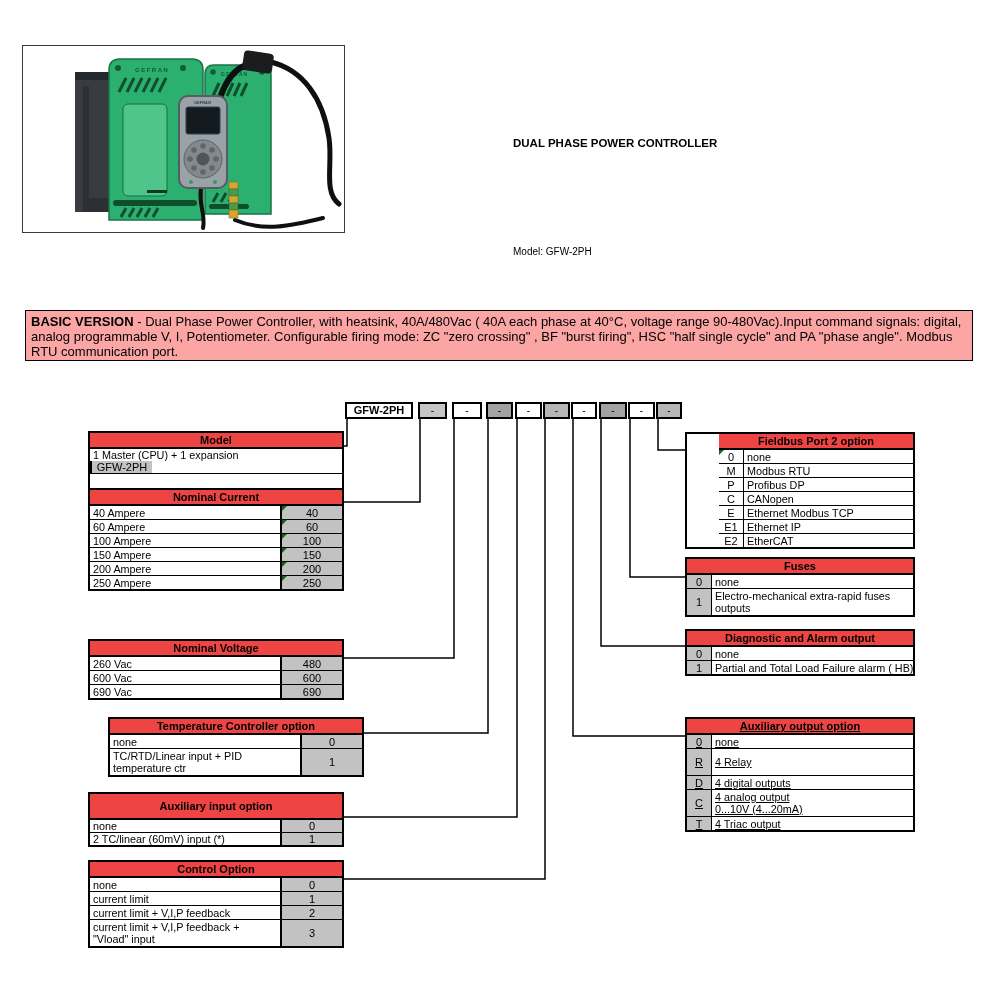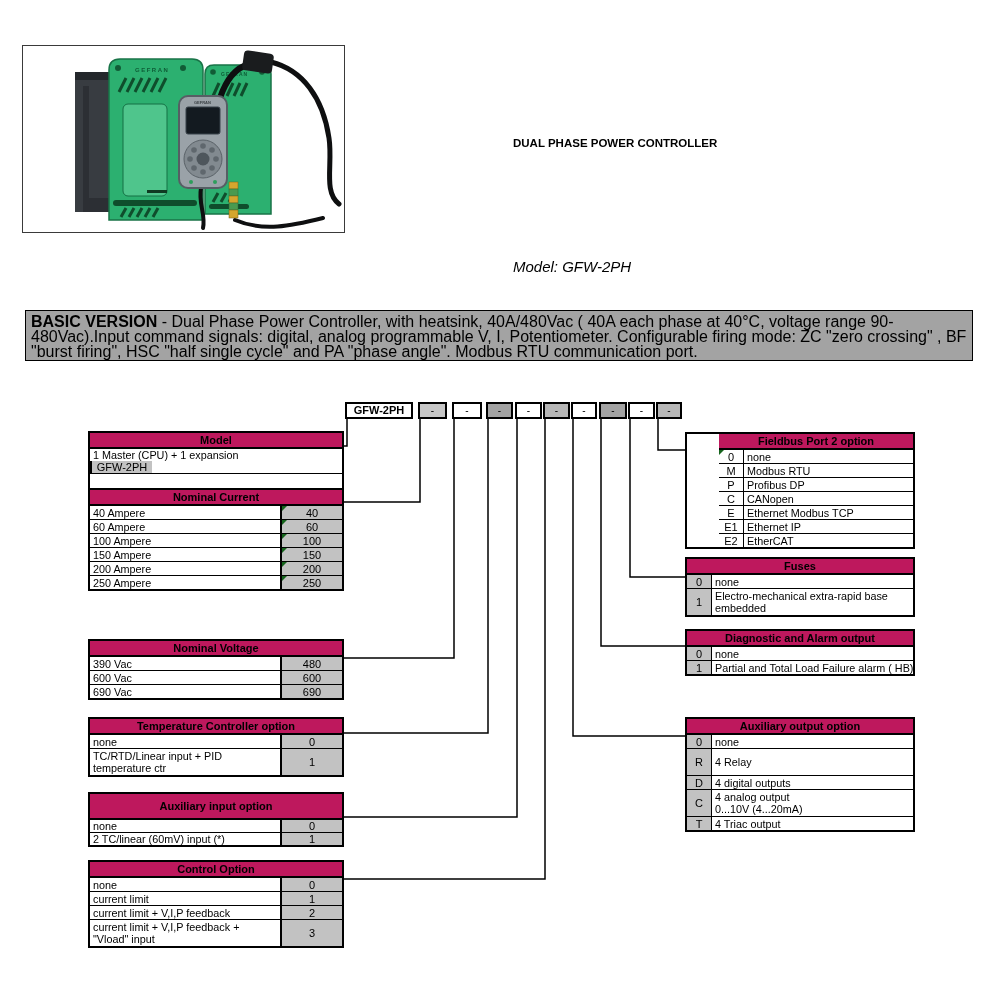--- a/index.html
+++ b/index.html
@@ -8,25 +8,25 @@
 
   
   #wires{position:absolute;left:0;top:0;width:1000px;height:1000px;z-index:1;pointer-events:none;}
 
   
   .img-frame{position:absolute;left:22px;top:45px;width:323px;height:188px;background:#fff;
     border:1px solid #3a3a3a;box-sizing:border-box;z-index:2;}
 
   
   .doc-title{position:absolute;left:513px;top:137px;font-size:11.5px;font-weight:bold;z-index:2;}
-  .model-line{position:absolute;left:513px;top:258px;font-size:15px;z-index:2;font-style:italic;}
+  .model-line{position:absolute;left:513px;top:246px;font-size:10px;z-index:2;}
 
   
   .banner{position:absolute;left:25px;width:948px;border:1.5px solid #000;box-sizing:border-box;
-    background:#a3a3a3;font-size:16px;line-height:15px;padding:3px 5px;z-index:2;}
+    background:#fca5a5;font-size:13px;line-height:15px;padding:3px 5px;z-index:2;}
   #basic-version{top:310px;height:51px;}
   #options-header{top:373px;height:16px;padding:1px 5px;}
   .bold{font-weight:bold;}
 
   
   .cb{position:absolute;top:402px;height:17px;border:2px solid #000;box-sizing:border-box;
     display:flex;align-items:center;justify-content:center;font-size:10px;line-height:1;
     background:#fff;z-index:2;}
   #cb-gfw{left:345px;width:68px;font-weight:bold;font-size:11px;}
   #cb1{left:418px;width:29px;background:#c6c6c6;}
@@ -36,47 +36,47 @@
   #cb5{left:543px;width:27px;background:#b6b6b6;}
   #cb6{left:571px;width:26px;}
   #cb7{left:599px;width:28px;background:#a2a2a2;}
   #cb8{left:628px;width:27px;}
   #cb9{left:656px;width:26px;background:#b6b6b6;}
 
   
   .tbl{position:absolute;border:2px solid #000;box-sizing:border-box;background:#fff;z-index:2;}
   .tbl-left{left:88px;width:256px;}
   .tbl-right{left:685px;width:230px;}
-  .t-head{background:#be185d;font-weight:bold;font-size:11px;min-height:14px;
+  .t-head{background:#ef4444;font-weight:bold;font-size:11px;min-height:14px;
     display:flex;align-items:center;justify-content:center;border-bottom:2px solid #000;}
   .t-row{display:flex;align-items:stretch;min-height:13px;}
   .t-row + .t-row{border-top:1px solid #000;}
   .c-lab{flex:1;font-size:10.8px;line-height:12px;padding:0 3px;display:flex;align-items:center;
     white-space:pre-line;overflow:hidden;}
   .c-val{flex:none;font-size:11px;line-height:12px;background:#c2c2c2;display:flex;
     align-items:center;justify-content:center;position:relative;}
   .tbl-left .c-val{width:60px;border-left:2px solid #000;}
   .tbl-right .c-val{width:24px;border-right:1px solid #000;}
   .mark{position:absolute;top:0;left:0;width:0;height:0;
     border-top:5px solid #15641c;border-right:5px solid transparent;}
 
   
   .t-model{top:431px;}      .t-model .t-row{min-height:16px;flex-direction:column;}
   .t-model .t-row:nth-child(3) .c-val{background:#fff;}
   .t-ncur{top:488px;}
   .t-nvolt{top:639px;}
-  .t-temp{top:717px;}       .t-temp .t-row:nth-child(3){min-height:26px;gap:28px;}
+  .t-temp{top:717px;margin-left:20px;}       .t-temp .t-row:nth-child(3){min-height:26px;gap:28px;}
   .t-auxin{top:792px;}      .t-auxin .t-head{min-height:24px;text-align:center;}
   .t-auxin .t-row{min-height:12px;}
   .t-control{top:860px;}    .t-control .t-row:nth-child(5){min-height:26px;}
   .t-fieldbus{top:432px;padding-left:32px;}   .t-fieldbus .c-val{background:#fff;}
   .t-fieldbus .c-lab{white-space:nowrap;}
   .t-fuses{top:557px;}      .t-fuses .t-row:nth-child(3){min-height:26px;}
   .t-diag{top:629px;}       .t-diag .c-lab{white-space:nowrap;}
-  .t-auxout{top:717px;}     .t-auxout .t-row:nth-child(3){min-height:26px;}
+  .t-auxout{top:717px;text-decoration:underline;}     .t-auxout .t-row:nth-child(3){min-height:26px;}
   .t-auxout .t-row:nth-child(5){min-height:26px;}
 </style>
 </head>
 <body>
 
 <div class="sheet">
 
   <svg id="wires">
     <g fill="none" stroke="#000" stroke-width="1.5">
       <polyline points="347,419 347,446 344,446"></polyline>
@@ -232,21 +232,21 @@
         <div class="c-val">200<span class="mark"></span></div>
       </div>
       <div class="t-row">
         <div class="c-lab">250 Ampere</div>
         <div class="c-val">250<span class="mark"></span></div>
       </div>
     </div>
   <div class="tbl tbl-left t-nvolt">
       <div class="t-head">Nominal Voltage</div>
       <div class="t-row">
-        <div class="c-lab">390 Vac</div>
+        <div class="c-lab">260 Vac</div>
         <div class="c-val">480</div>
       </div>
       <div class="t-row">
         <div class="c-lab">600 Vac</div>
         <div class="c-val">600</div>
       </div>
       <div class="t-row">
         <div class="c-lab">690 Vac</div>
         <div class="c-val">690</div>
       </div>
@@ -324,21 +324,21 @@
       </div>
     </div>
   <div class="tbl tbl-right t-fuses">
       <div class="t-head">Fuses</div>
       <div class="t-row">
         <div class="c-val">0</div>
         <div class="c-lab">none</div>
       </div>
       <div class="t-row">
         <div class="c-val">1</div>
-        <div class="c-lab">Electro-mechanical extra-rapid base embedded</div>
+        <div class="c-lab">Electro-mechanical extra-rapid fuses outputs</div>
       </div>
     </div>
   <div class="tbl tbl-right t-diag">
       <div class="t-head">Diagnostic and Alarm output</div>
       <div class="t-row">
         <div class="c-val">0</div>
         <div class="c-lab">none</div>
       </div>
       <div class="t-row">
         <div class="c-val">1</div>

